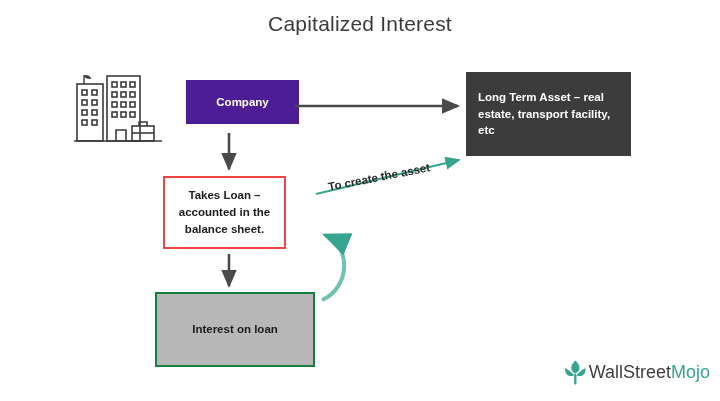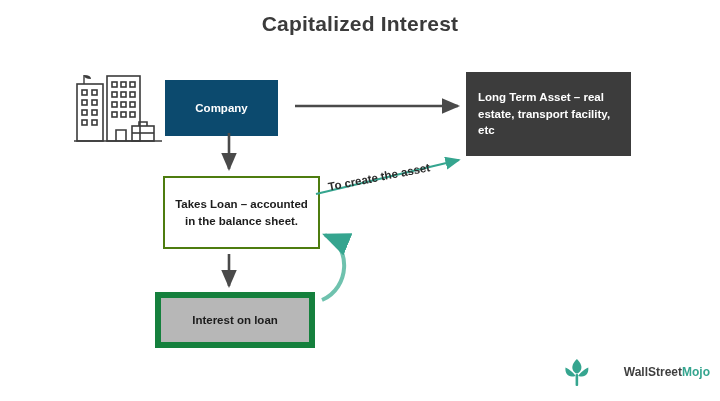--- a/index.html
+++ b/index.html
@@ -18,21 +18,21 @@
     width: 720px;
     height: 401px;
   }
   .title {
     position: absolute;
     left: 0;
     top: 12px;
     width: 720px;
     text-align: center;
     font-size: 21px;
-    font-weight: bold;
+    font-weight: normal;
     color: #3b3b3b;
     letter-spacing: 0.2px;
   }
   
   .building-icon {
     position: absolute;
     left: 72px;
     top: 68px;
     width: 92px;
     height: 80px;
@@ -43,56 +43,56 @@
     box-sizing: border-box;
     display: flex;
     align-items: center;
     justify-content: center;
     text-align: center;
     font-size: 11.5px;
     font-weight: bold;
     line-height: 1.45;
   }
   .box-company {
-    left: 165px;
+    left: 186px;
     top: 80px;
     width: 113px;
-    height: 56px;
-    background: #0c4a6e;
+    height: 44px;
+    background: #4c1d95;
     color: #ffffff;
   }
   .box-asset {
     left: 466px;
     top: 72px;
     width: 165px;
     height: 84px;
     background: #3c3c3c;
     color: #ffffff;
     padding: 4px 12px;
     text-align: left;
     justify-content: flex-start;
   }
   .box-loan {
     left: 163px;
     top: 176px;
-    width: 157px;
+    width: 123px;
     height: 73px;
     background: #ffffff;
-    border: 2px solid #4d7c0f;
+    border: 2px solid #ef4444;
     color: #1c1c1c;
     padding: 0 6px;
   }
   .box-interest {
     left: 155px;
     top: 292px;
     width: 160px;
-    height: 56px;
+    height: 75px;
     background: #b7b7b7;
     color: #1c1c1c;
-    border: 6px solid #15803d;
+    border: 2px solid #15803d;
   }
   
   .lbl {
     position: absolute;
     font-size: 11.5px;
     font-weight: bold;
     color: #2b2b2b;
     line-height: 1.38;
   }
   .lbl-wants {
@@ -127,26 +127,25 @@
   .logo {
     position: absolute;
     left: 562px;
     top: 355px;
     width: 148px;
     height: 34px;
     display: flex;
     align-items: center;
   }
   .logo-text {
-    font-size: 12px;
-    font-weight: bold;
+    font-size: 18px;
+    font-weight: normal;
     color: #3f3f3f;
     letter-spacing: 0px;
     white-space: nowrap;
-    margin-left: 32px;
   }
   .logo-text .accent {
     color: #35a58f;
   }
 </style>
 </head>
 <body>
 
 <div id="canvas">
 

